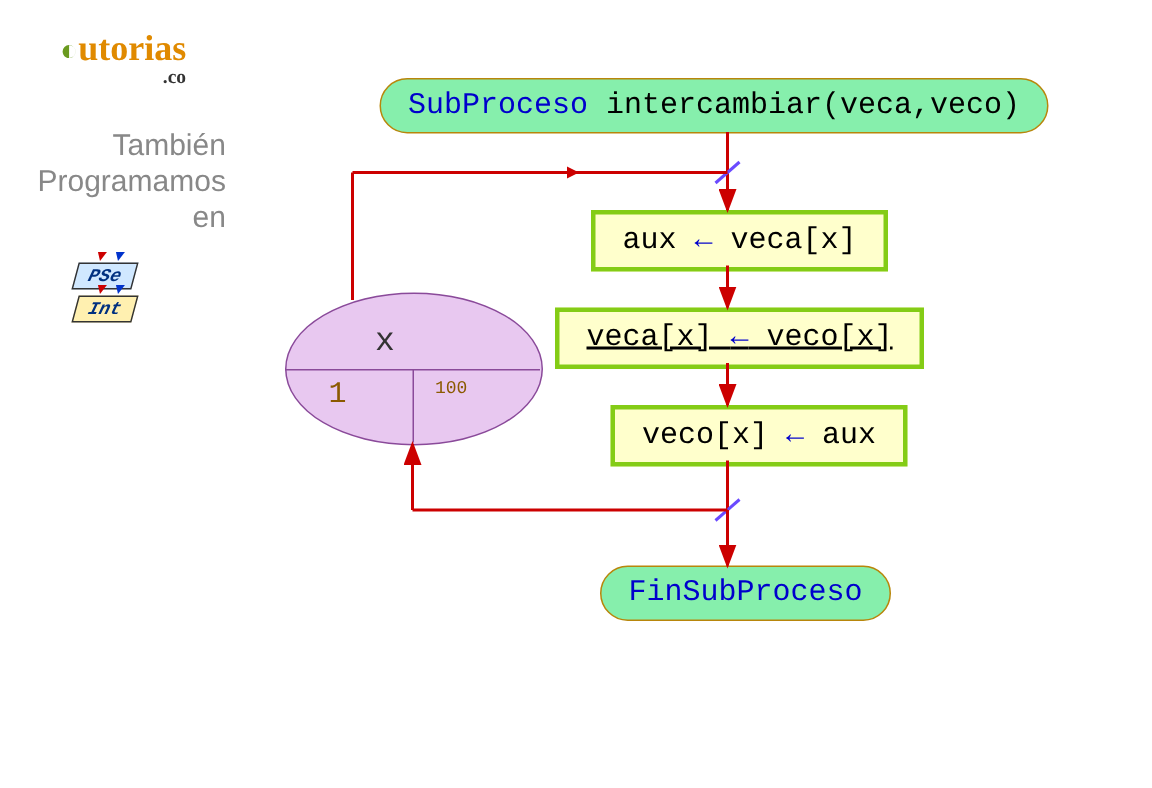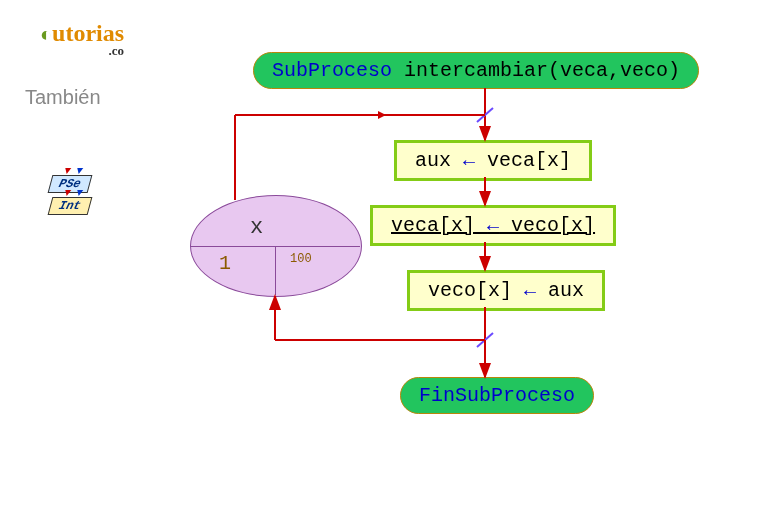--- a/index.html
+++ b/index.html
@@ -67,21 +67,21 @@
     position: absolute;
     right: 10px;
     top: -8px;
     width: 0; height: 0;
     border-left: 3px solid transparent;
     border-right: 3px solid transparent;
     border-top: 6px solid #0033cc;
   }
   .terminal {
     position: absolute;
-    background: #22c55e;
+    background: #86efac;
     border: 1px solid #b8860b;
     border-radius: 20px;
     padding: 6px 18px;
     font-size: 20px;
     white-space: nowrap;
     text-align: right;
   }
   .terminal .kw { color: #0000cc; }
   .process {
     position: absolute;
@@ -152,20 +152,22 @@
 </head>
 <body>
 
 <div class="logo">
   <span class="green">◐</span><span class="orange">utorias</span>
   <span class="co">.co</span>
 </div>
 
 <div class="sidebar-text">
   <div>También</div>
+  <div>Programamos</div>
+  <div>en</div>
 </div>
 
 <div class="badges">
   <div class="badge badge-pse">PSe</div>
   <div class="badge badge-int">Int</div>
 </div>
 
 <div class="terminal" style="left:253px; top:52px;">
   <span class="kw">SubProceso</span><span> intercambiar(veca,veco)</span>
 </div>

